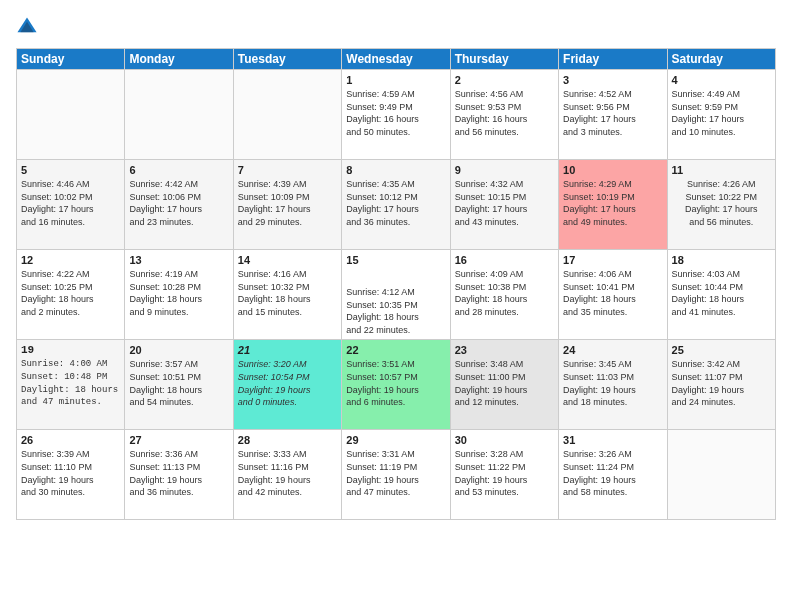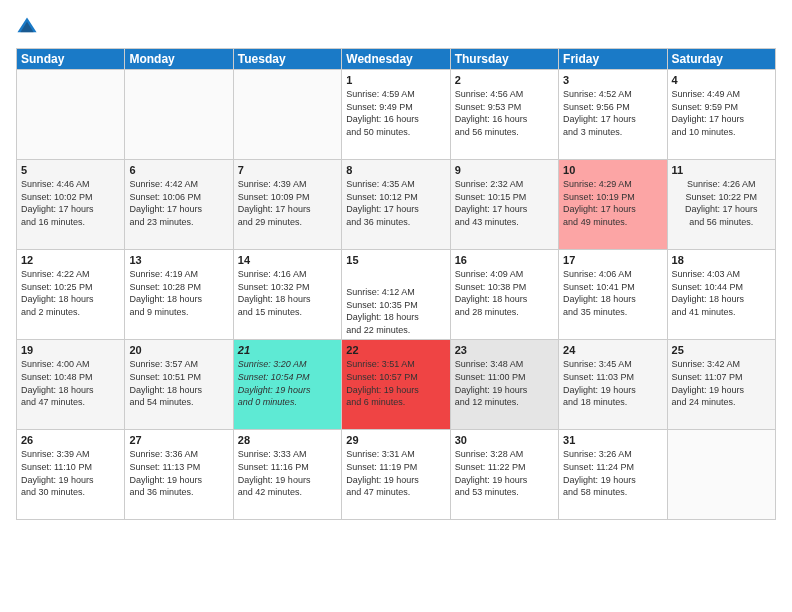--- a/index.html
+++ b/index.html
@@ -188,21 +188,21 @@
           </td>
           <td style="background: rgb(245, 245, 245);">
             <span class="day-number">8</span>
             <div class="day-info" style="white-space: pre-line;">Sunrise: 4:35 AM
 Sunset: 10:12 PM
 Daylight: 17 hours
 and 36 minutes.</div>
           </td>
           <td style="background: rgb(245, 245, 245);">
             <span class="day-number">9</span>
-            <div class="day-info" style="white-space: pre-line;">Sunrise: 2:32 AM
+            <div class="day-info" style="white-space: pre-line;">Sunrise: 4:32 AM
 Sunset: 10:15 PM
 Daylight: 17 hours
 and 43 minutes.</div>
           </td>
           <td style="background: #fca5a5;">
             <span class="day-number">10</span>
             <div class="day-info" style="white-space: pre-line;">Sunrise: 4:29 AM
 Sunset: 10:19 PM
 Daylight: 17 hours
 and 49 minutes.</div>
@@ -260,42 +260,42 @@
           </td>
           <td>
             <span class="day-number">18</span>
             <div class="day-info" style="white-space: pre-line;">Sunrise: 4:03 AM
 Sunset: 10:44 PM
 Daylight: 18 hours
 and 41 minutes.</div>
           </td>
         </tr>
         <tr>
-          <td style="background: rgb(245, 245, 245);">
+          <td style="background: rgb(245, 245, 245); font-family: Liberation Mono, monospace;">
             <span class="day-number">19</span>
             <div class="day-info" style="white-space: pre-line;">Sunrise: 4:00 AM
 Sunset: 10:48 PM
 Daylight: 18 hours
 and 47 minutes.</div>
           </td>
           <td style="background: rgb(245, 245, 245);">
             <span class="day-number">20</span>
             <div class="day-info" style="white-space: pre-line;">Sunrise: 3:57 AM
 Sunset: 10:51 PM
 Daylight: 18 hours
 and 54 minutes.</div>
           </td>
           <td style="background: #5eead4; font-style: italic;">
             <span class="day-number">21</span>
             <div class="day-info" style="white-space: pre-line;">Sunrise: 3:20 AM
 Sunset: 10:54 PM
 Daylight: 19 hours
 and 0 minutes.</div>
           </td>
-          <td style="background: #ef4444; margin-top: 20px;">
+          <td style="background: #86efac; margin-top: 20px;">
             <span class="day-number">22</span>
             <div class="day-info" style="white-space: pre-line;">Sunrise: 3:51 AM
 Sunset: 10:57 PM
 Daylight: 19 hours
 and 6 minutes.</div>
           </td>
           <td style="background: #e5e5e5; margin-top: 47px;">
             <span class="day-number">23</span>
             <div class="day-info" style="white-space: pre-line;">Sunrise: 3:48 AM
 Sunset: 11:00 PM

